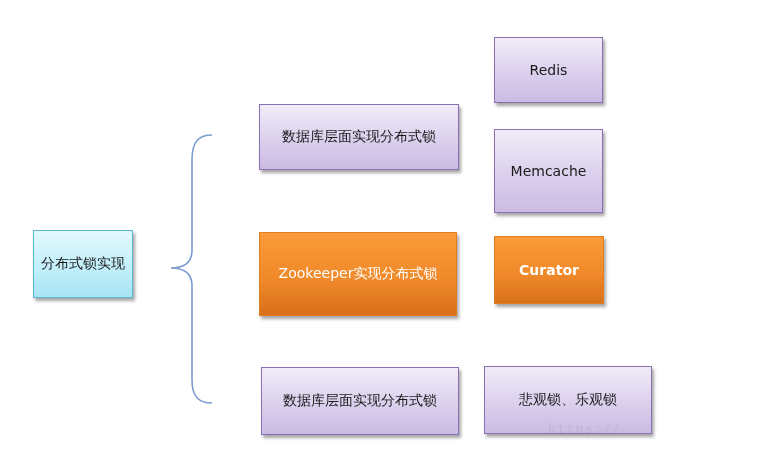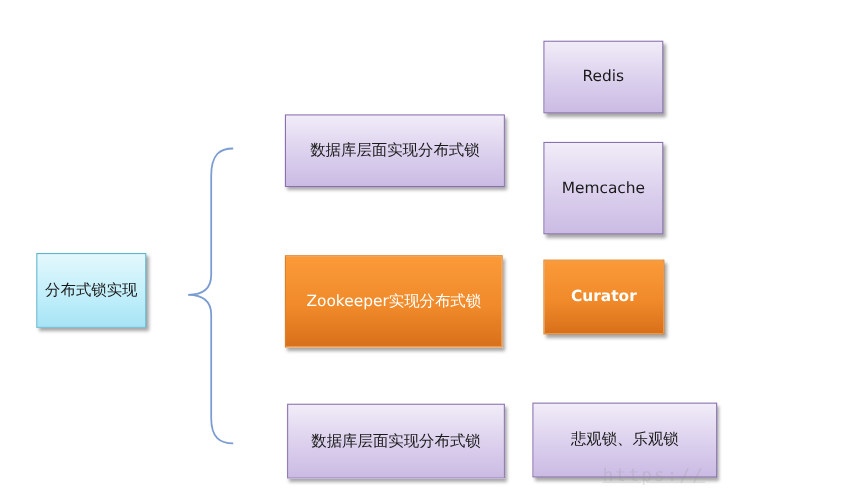--- a/index.html
+++ b/index.html
@@ -10,21 +10,21 @@
   .orange{background:linear-gradient(to bottom,#fb9a38 0%,#f08a2a 55%,#d8701a 100%);border:1px solid #e07f22;color:#ffffff;}
   #root{left:33px;top:230px;width:100px;height:68px;}
   #cache{left:259px;top:104px;width:200px;height:66px;}
   #zk{left:259px;top:232px;width:198px;height:84px;}
   #db{left:261px;top:367px;width:198px;height:68px;}
   #redis{left:494px;top:37px;width:109px;height:66px;}
   #memcache{left:494px;top:129px;width:109px;height:84px;}
   #curator{left:494px;top:236px;width:110px;height:68px;font-weight:bold;}
   #locks{left:484px;top:366px;width:168px;height:68px;}
   #brace{position:absolute;left:0;top:0;}
-  #watermark{position:absolute;left:548px;top:422px;font-size:16px;color:rgba(150,150,150,0.25);font-family:"DejaVu Sans Mono",monospace;letter-spacing:2px;text-decoration:underline;}
+  #watermark{position:absolute;left:548px;top:422px;font-size:12px;color:rgba(150,150,150,0.25);font-family:"DejaVu Sans Mono",monospace;letter-spacing:2px;}
 </style>
 </head>
 <body>
 
 <svg id="brace" width="772" height="450">
   <path d="M212,135 C200,135 192,140 192,160 L192,250 C192,262 185,268 171,268 C185,268 192,274 192,286 L192,380 C192,398 200,403 212,403" fill="none" stroke="#7b9cd0" stroke-width="1.6"></path>
 </svg>
 
 <div id="root" class="box cyan">
   <span>分布式锁实现</span>

